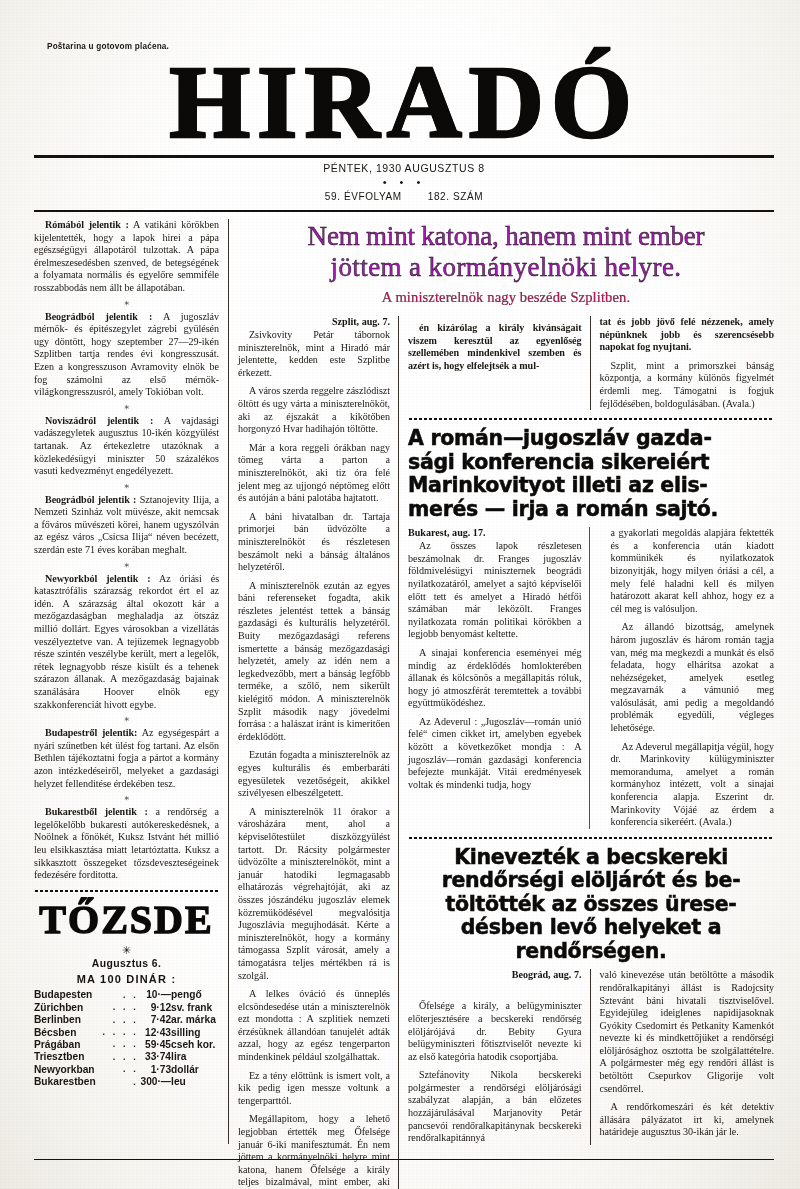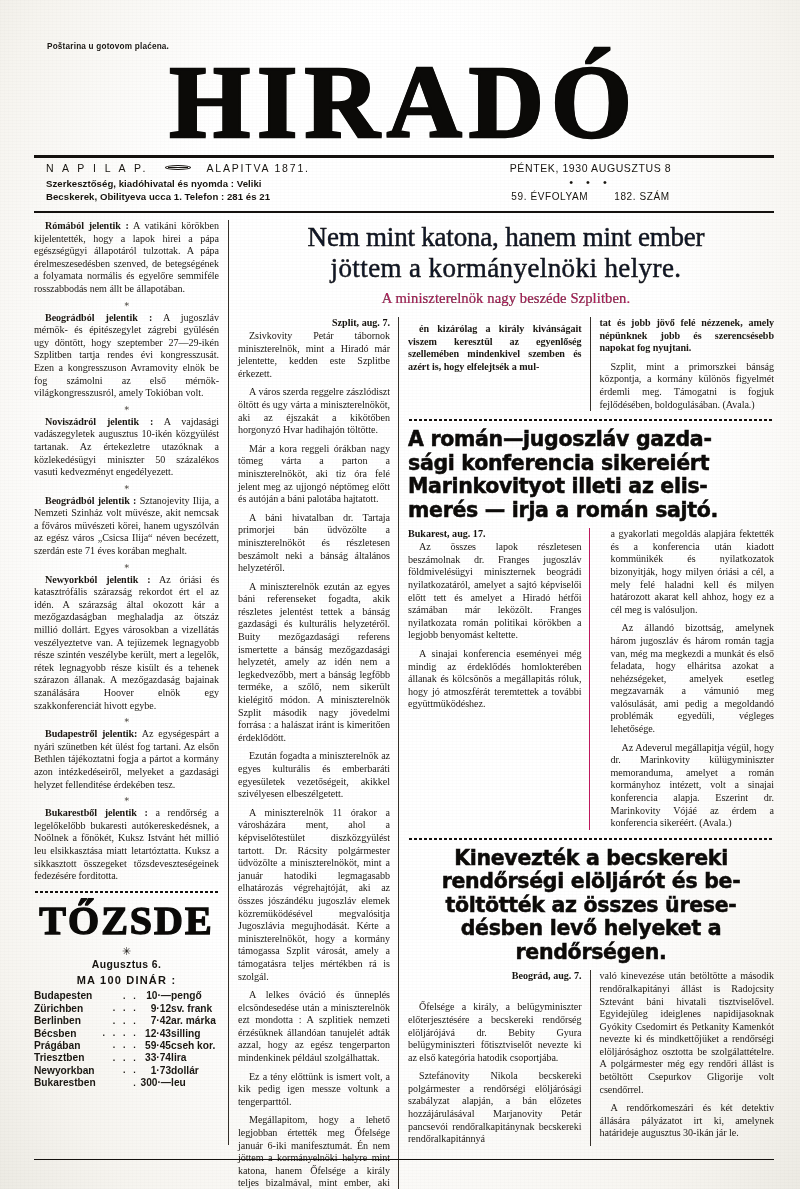--- a/index.html
+++ b/index.html
@@ -165,21 +165,21 @@
 
   .lead-head {
     text-align: center;
     margin: 2px 0 0 0;
   }
   .lead-head .l1, .lead-head .l2 {
     font-family: "Liberation Serif", serif;
     font-size: 27px;
     line-height: 31px;
     letter-spacing: -.2px;
-    color: #0f172a;
+    color: #a21caf;
     -webkit-text-stroke: .45px #100e0b;
   }
   .lead-head .l2 { letter-spacing: .4px; }
   .lead-sub {
     font-family: "Liberation Serif", serif;
     font-size: 14.6px;
     line-height: 19px;
     margin-top: 5px;
     letter-spacing: .1px;
     color: #be185d;
@@ -313,29 +313,20 @@
 
   <div class="postal">Poštarina u gotovom plaćena.</div>
 
   <div class="masthead">
     <div class="title">HIRADÓ</div>
   </div>
 
   <div class="rule-thick"></div>
 
   <div class="folio">
-    <div class="folio-col left">
-      <div class="folio-top">
-        <span class="np">N A P I L A P.</span>
-        <span class="swirl"></span>
-        <span>ALAPITVA 1871.</span>
-      </div>
-      <div class="folio-sub">Szerkesztőség, kiadóhivatal és nyomda : Veliki</div>
-      <div class="folio-sub">Becskerek, Obilityeva ucca 1. Telefon : 281 és 21</div>
-    </div>
 
     <div class="folio-col mid">
       <div class="folio-mid-top">PÉNTEK, 1930 AUGUSZTUS 8</div>
       <div class="folio-dots">• • •</div>
       <div class="folio-issue">
         <span>59. ÉVFOLYAM</span>
         <span>182. SZÁM</span>
       </div>
     </div>
 
@@ -474,20 +465,21 @@
             <span class="ln">sági konferencia sikereiért</span>
             <span class="ln">Marinkovityot illeti az elis-</span>
             <span class="ln">merés — irja a román sajtó.</span>
           </div>
 
           <div style="display:flex; margin-top:6px;">
             <div style="width:182px; box-sizing:border-box; padding-right:8px;">
               <div style="text-align:left; font-size:10.1px; font-weight:bold; margin-bottom:2px;">Bukarest, aug. 17.</div>
               <p class="t">Az összes lapok részletesen beszámolnak dr. Franges jugoszláv földmivelésügyi miniszternek beográdi nyilatkozatáról, amelyet a sajtó képviselői előtt tett és amelyet a Hiradó hétfői számában már leközölt. Franges nyilatkozata román politikai körökben a legjobb benyomást keltette.</p>
               <p class="t">A sinajai konferencia eseményei még mindig az érdeklődés homlokterében állanak és kölcsönös a megállapitás róluk, hogy jó atmoszférát teremtettek a további együttmüködéshez.</p>
+              <p class="t">Az Adeverul : „Jugoszláv—román unió felé“ cimen cikket irt, amelyben egyebek között a következőket mondja : A jugoszláv—román gazdasági konferencia befejezte munkáját. Vitái eredményesek voltak és mindenki tudja, hogy</p>
             </div>
             <div style="width:185px; box-sizing:border-box; padding-left:20px; border-left:1px solid #be185d;">
               <p class="t nind">a gyakorlati megoldás alapjára fektették és a konferencia után kiadott kommünikék és nyilatkozatok bizonyitják, hogy milyen óriási a cél, a mely felé haladni kell és milyen határozott akarat kell ahhoz, hogy ez a cél meg is valósuljon.</p>
               <p class="t">Az állandó bizottság, amelynek három jugoszláv és három román tagja van, még ma megkezdi a munkát és első feladata, hogy elháritsa azokat a nehézségeket, amelyek esetleg megzavarnák a vámunió meg valósulását, ami pedig a megoldandó problémák egyedüli, végleges lehetősége.</p>
               <p class="t">Az Adeverul megállapitja végül, hogy dr. Marinkovity külügyminiszter memoranduma, amelyet a román kormányhoz intézett, volt a sinajai konferencia alapja. Eszerint dr. Marinkovity Vójáé az érdem a konferencia sikeréért. (Avala.)</p>
             </div>
           </div>
 
           <div class="dotrule"></div>
 

